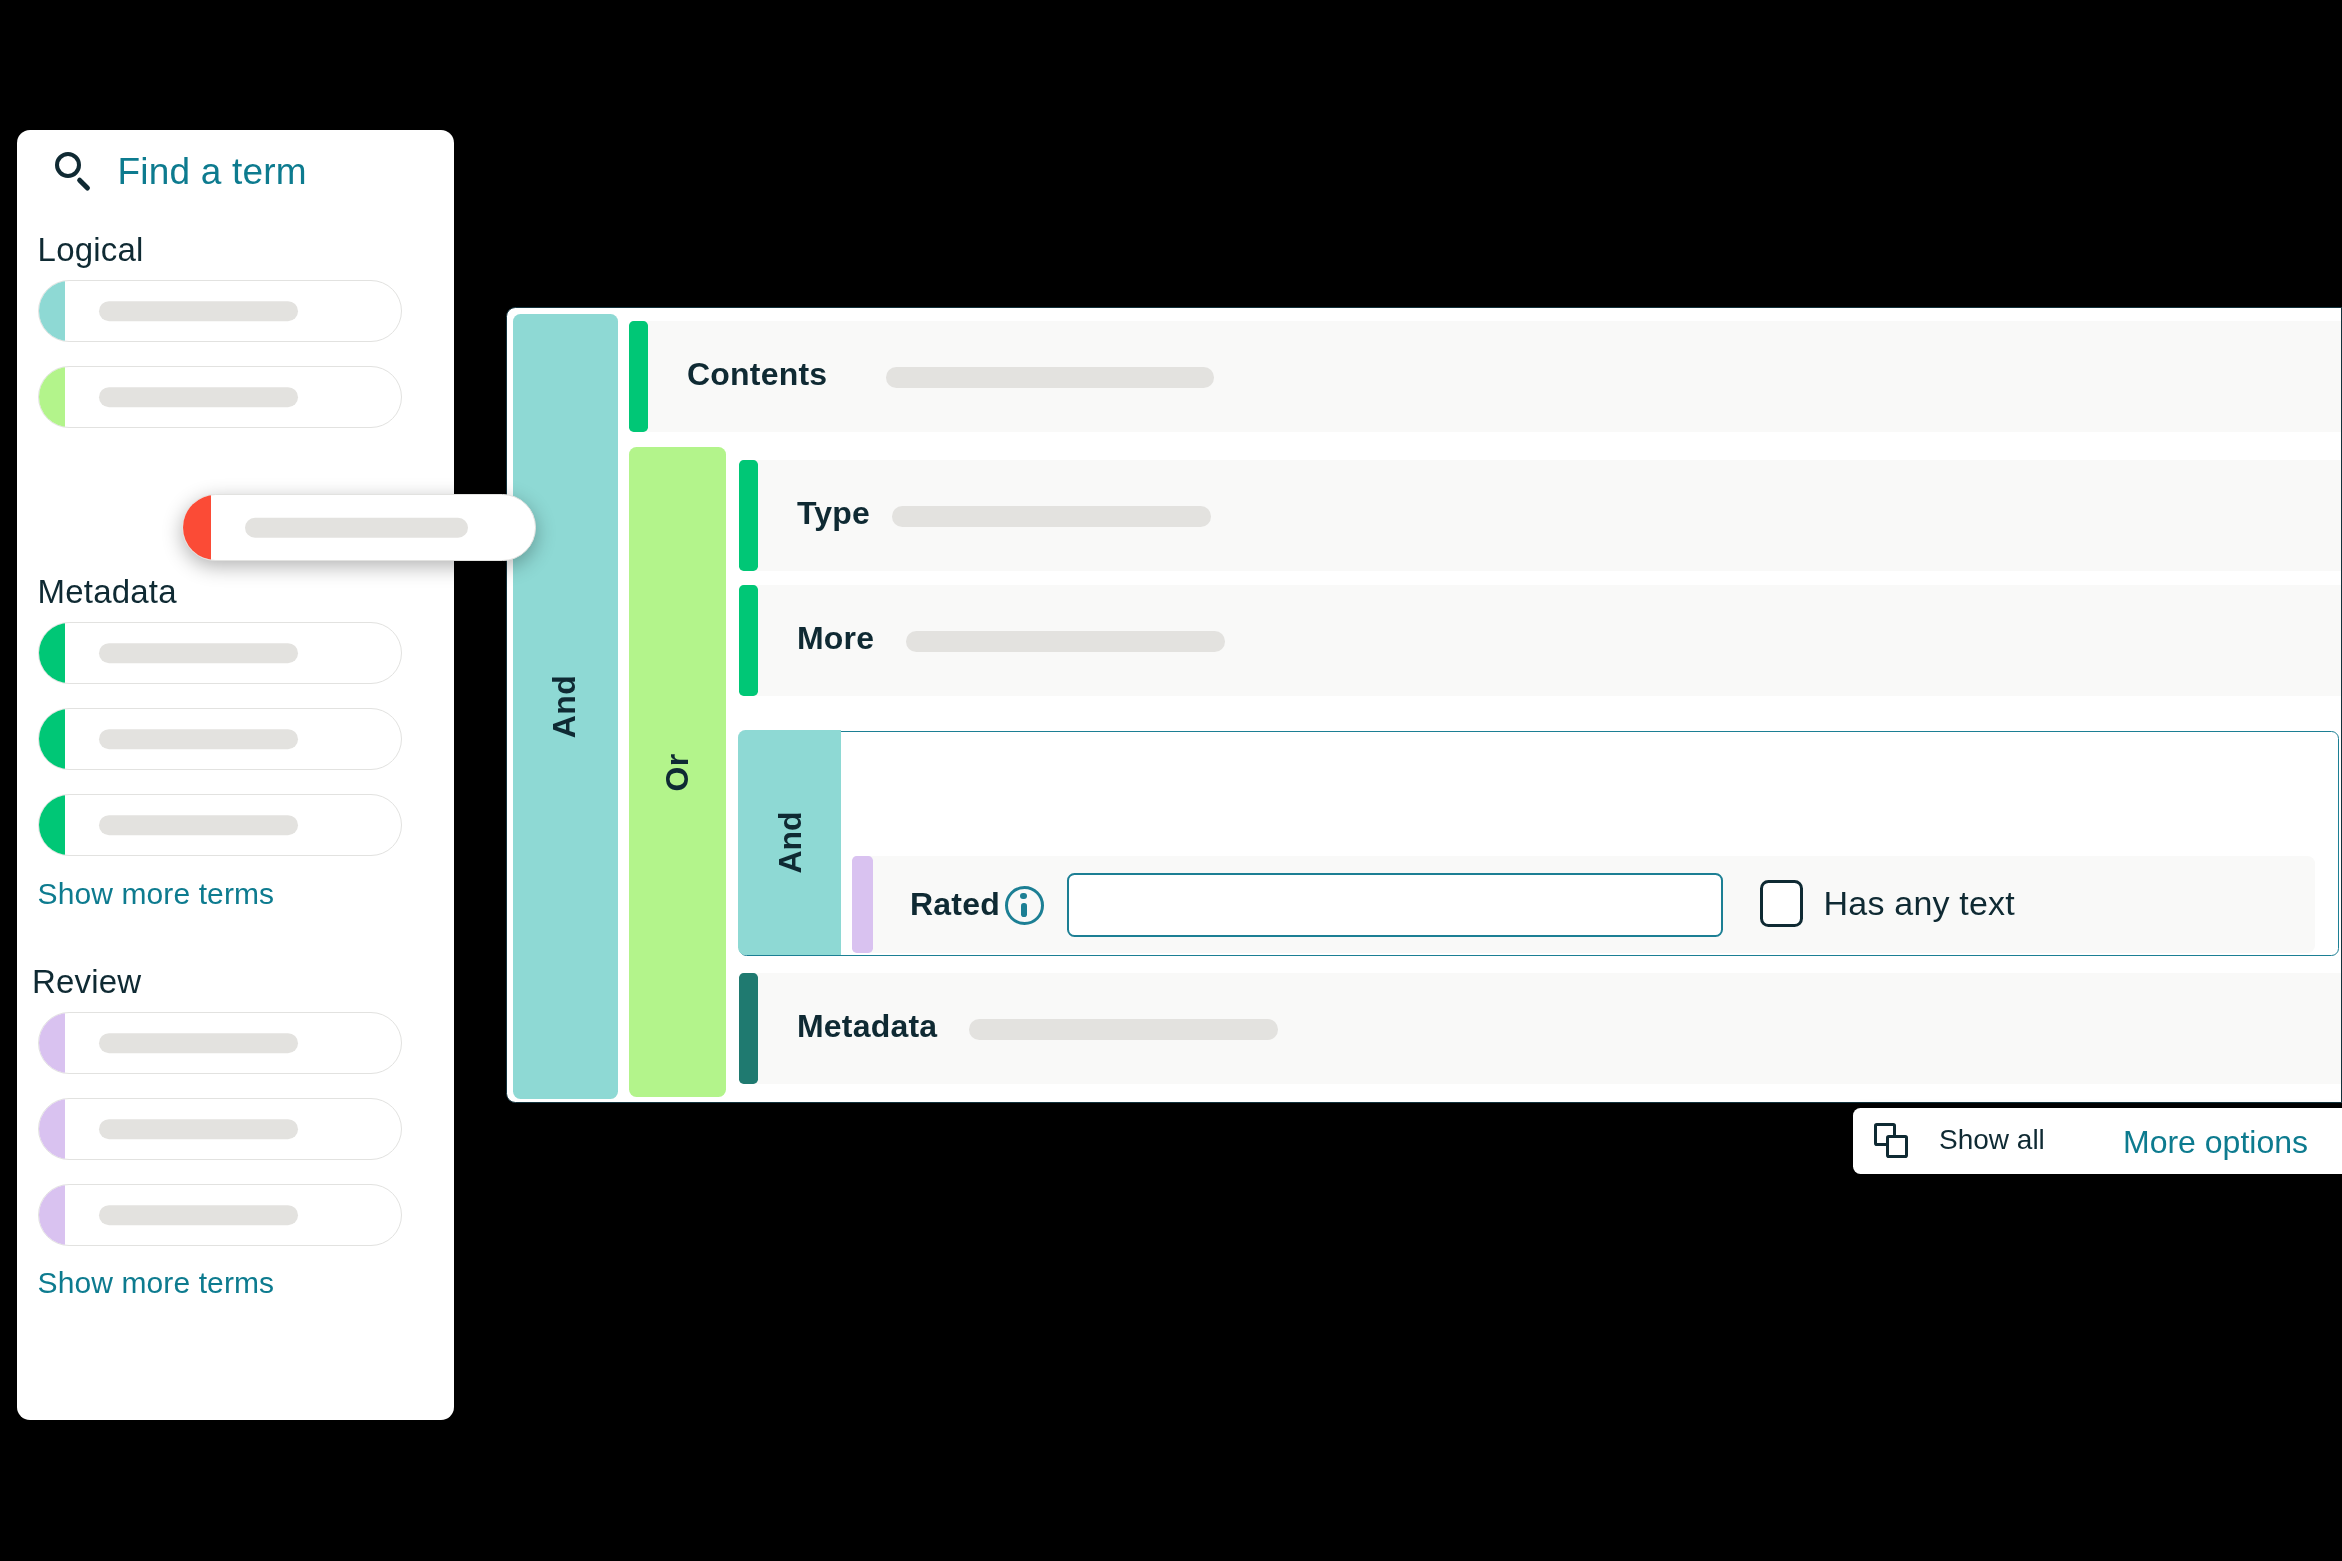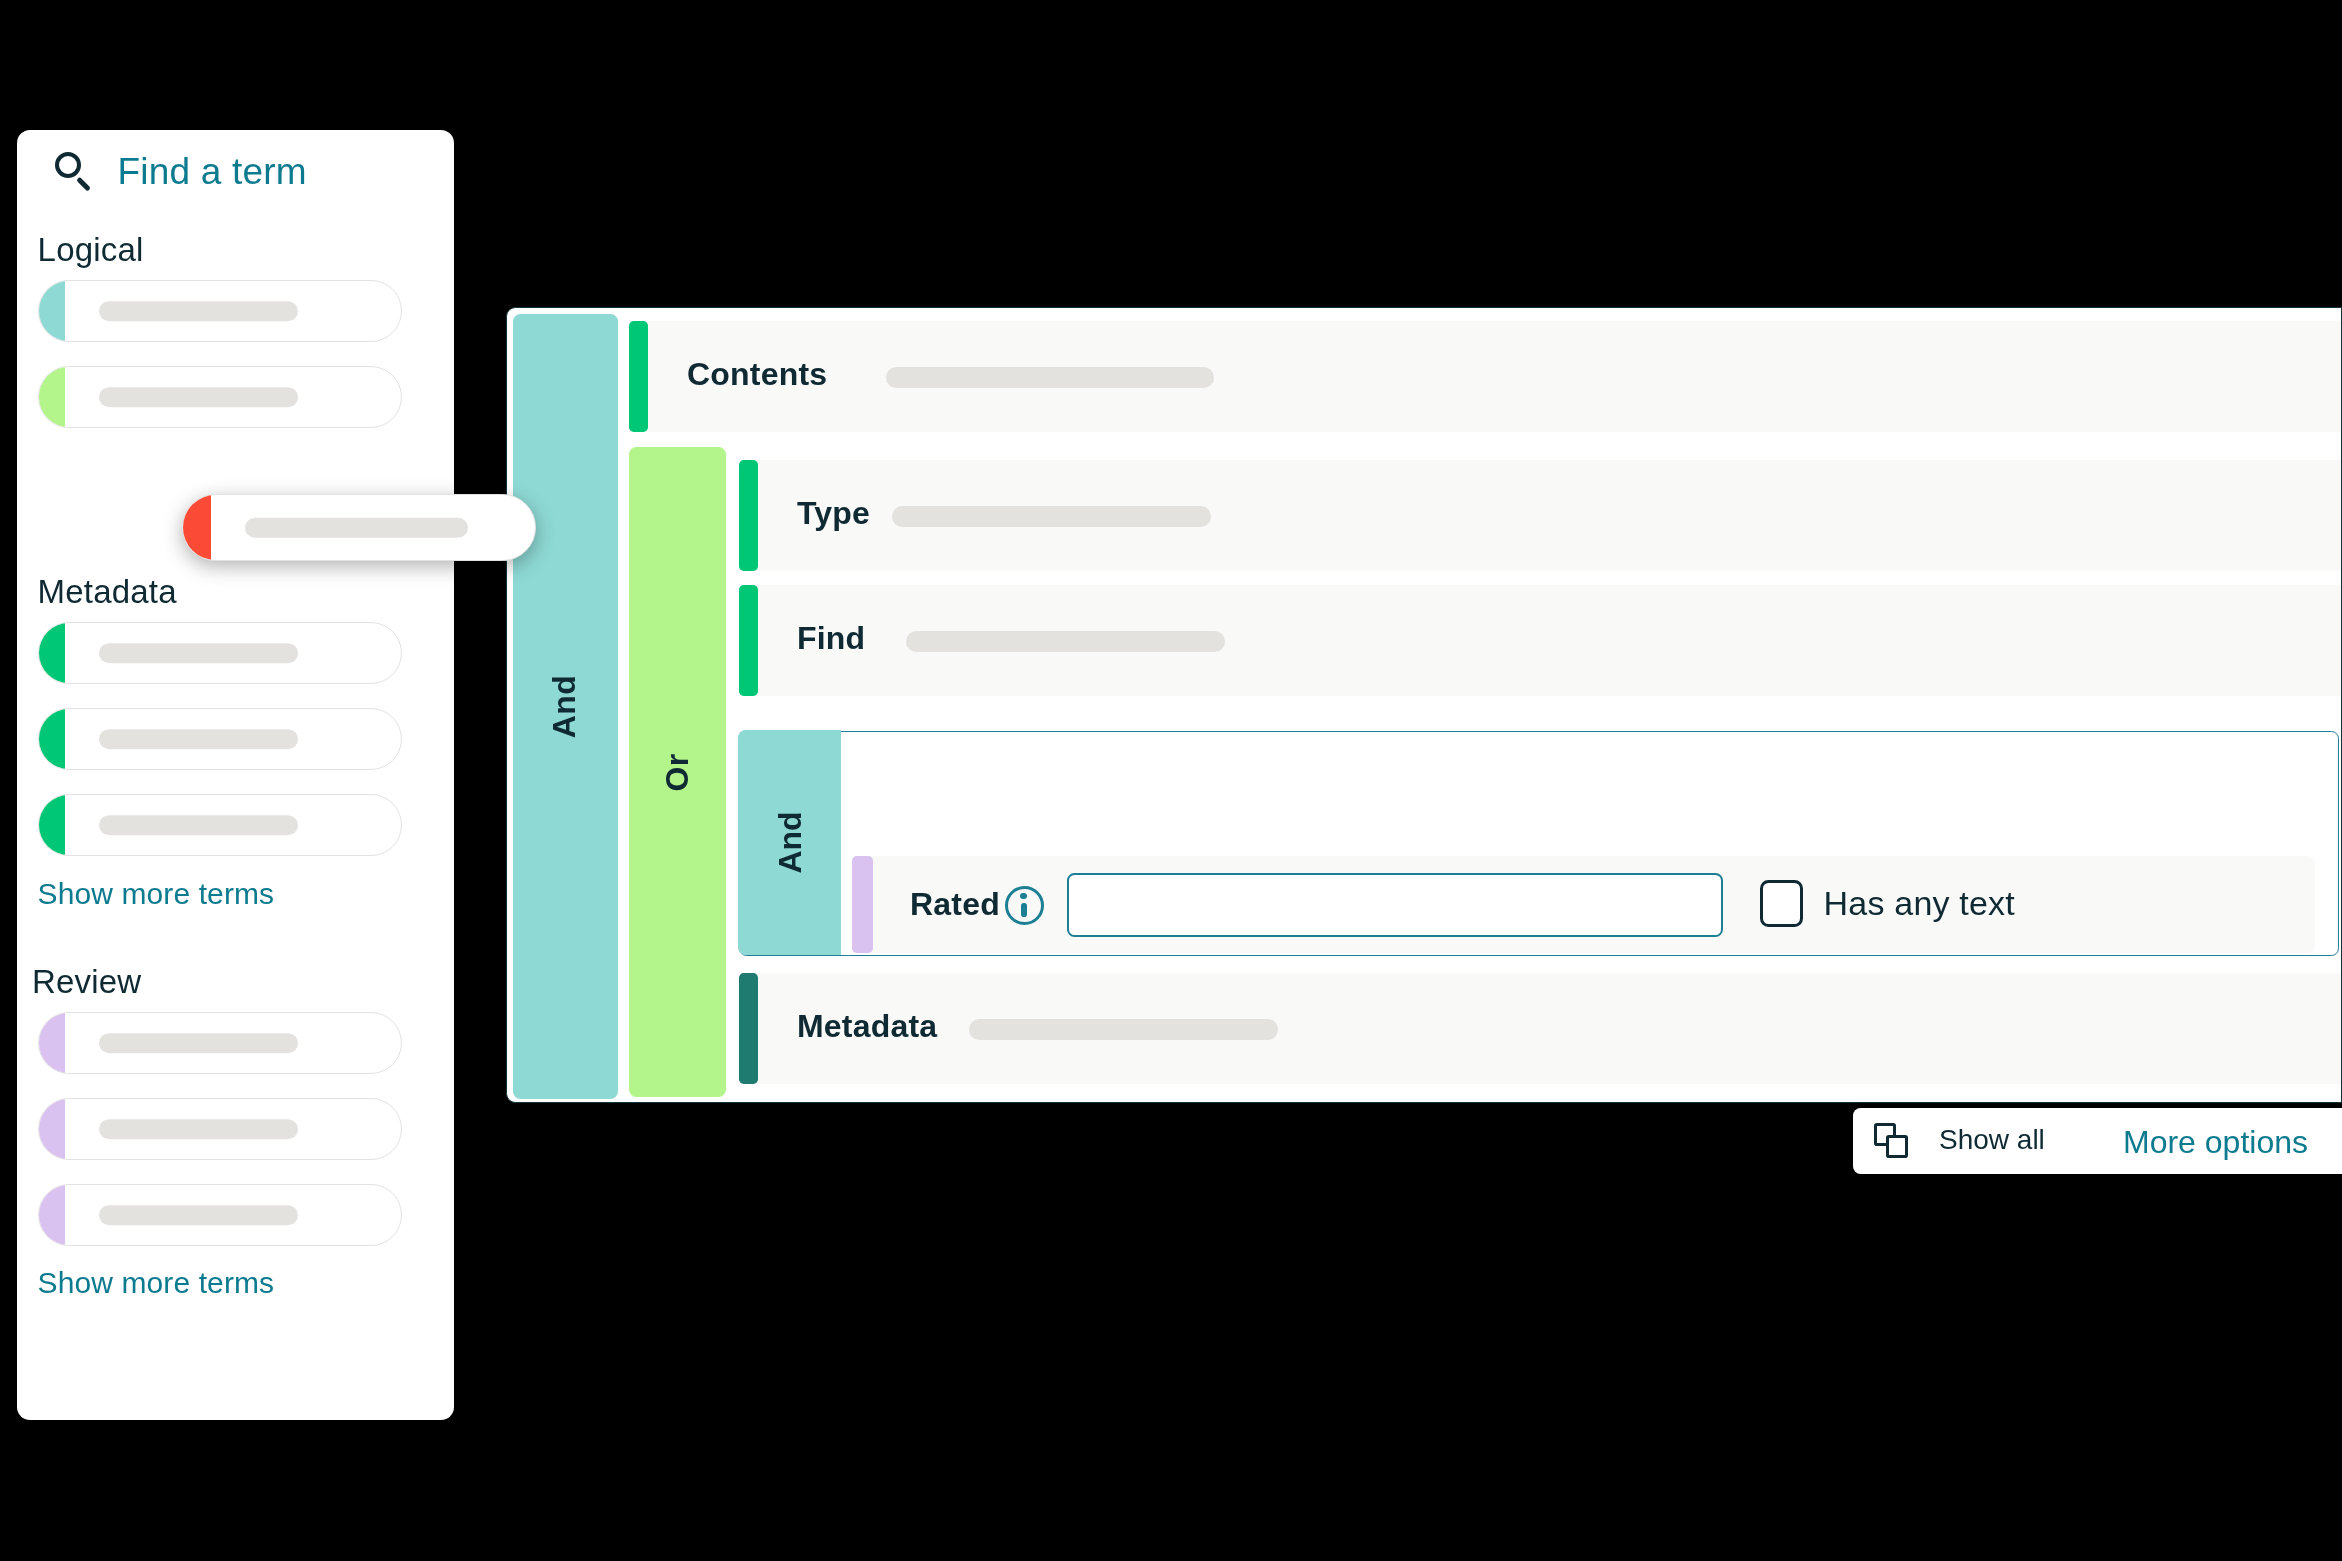--- a/index.html
+++ b/index.html
@@ -309,21 +309,21 @@
     </div>
 
     <div class="row" id="row-type">
       <span class="bar"></span>
       <span class="rlabel">Type</span>
       <span class="rghost"></span>
     </div>
 
     <div class="row" id="row-party">
       <span class="bar"></span>
-      <span class="rlabel">Find</span>
+      <span class="rlabel">More</span>
       <span class="rghost"></span>
     </div>
 
     <div class="nested">
       <div class="inner-rail">
         <span class="rail-text">And</span>
       </div>
 
 
       <div class="row" id="row-rated">

